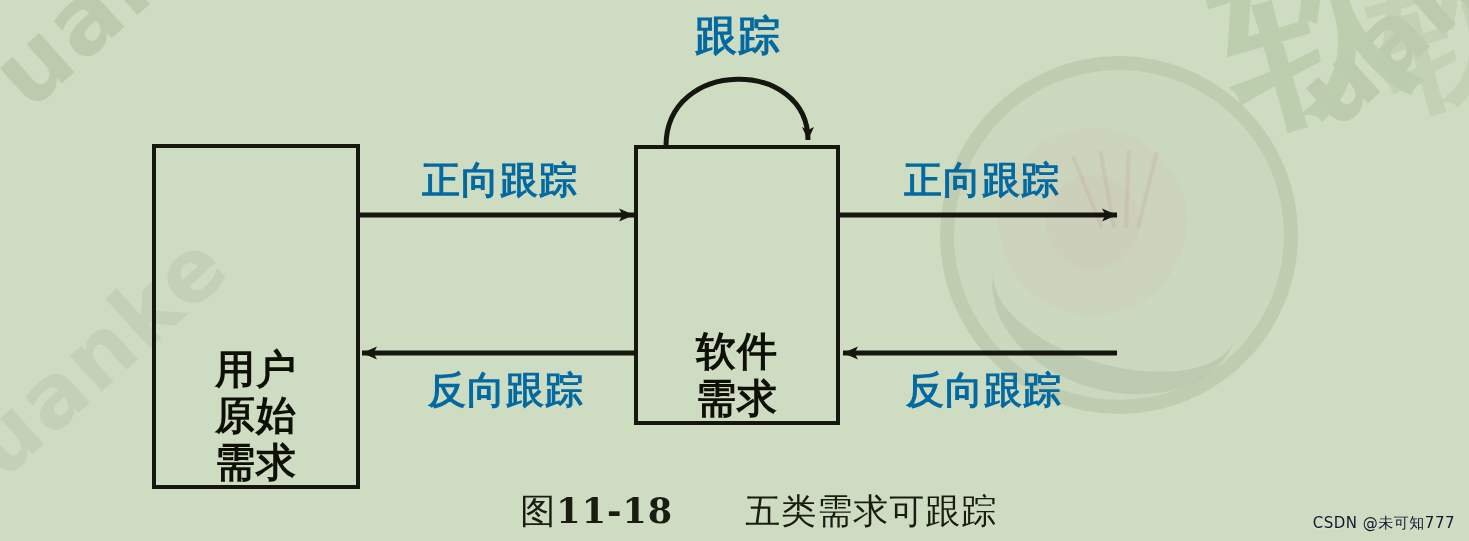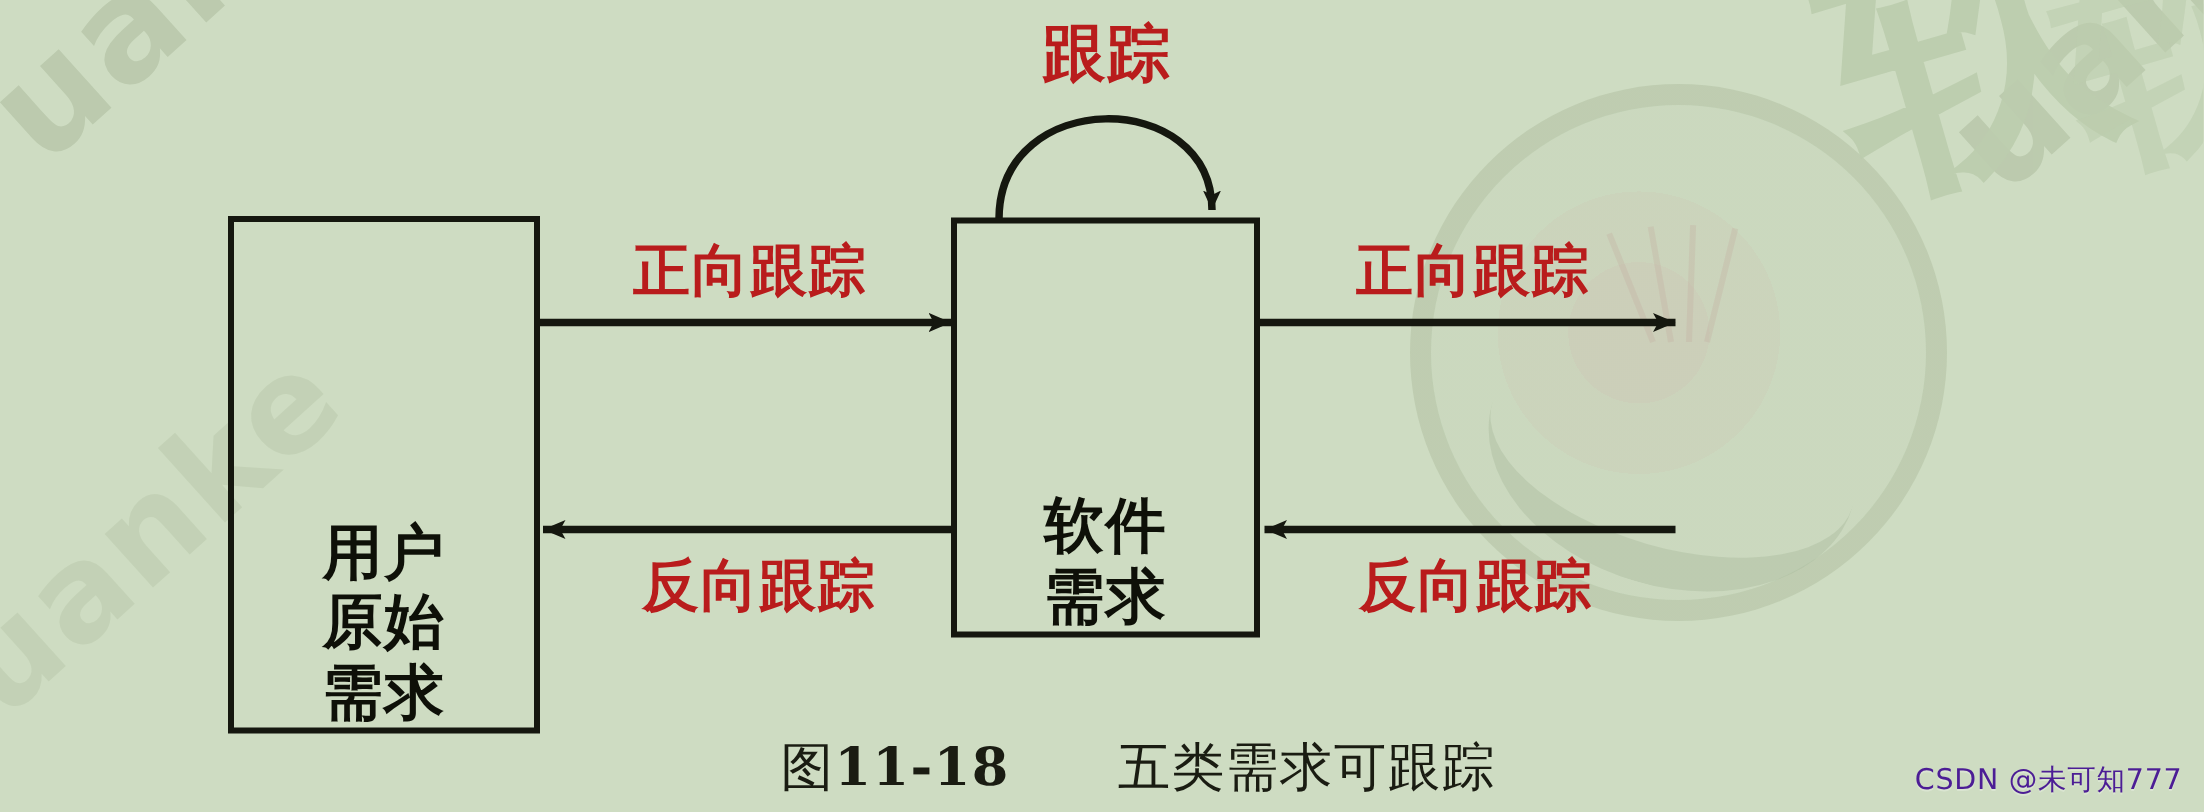--- a/index.html
+++ b/index.html
@@ -60,22 +60,22 @@
     position: absolute;
     border-radius: 50%;
     border: 0 solid transparent;
     border-bottom: 26px solid rgba(168,184,154,.40);
     transform: rotate(16deg);
   }
   .wm-footer {
     position: absolute;
     right: 14px;
     bottom: 8px;
-    font-size: 19px;
-    color: #4c1d95;
+    font-size: 15px;
+    color: #0f172a;
     letter-spacing: .5px;
     text-shadow: 0 1px 0 rgba(255,255,255,.25);
   }
 
   
   .diagram {
     position: absolute;
     inset: 0;
     z-index: 2;
   }
@@ -95,21 +95,21 @@
     text-align: center;
     line-height: 1.16;
     letter-spacing: 1px;
     font-size: 40px;
     white-space: pre-line;
   }
   .edge-label {
     position: absolute;
     font-family: "DejaVu Sans", "Liberation Sans", sans-serif;
     font-weight: 700;
-    color: #b91c1c;
+    color: #0369a1;
     font-size: 38px;
     letter-spacing: 1px;
     white-space: nowrap;
     text-align: center;
   }
   svg.wires {
     position: absolute;
     left: 0; top: 0;
     width: 1469px;
     height: 541px;

